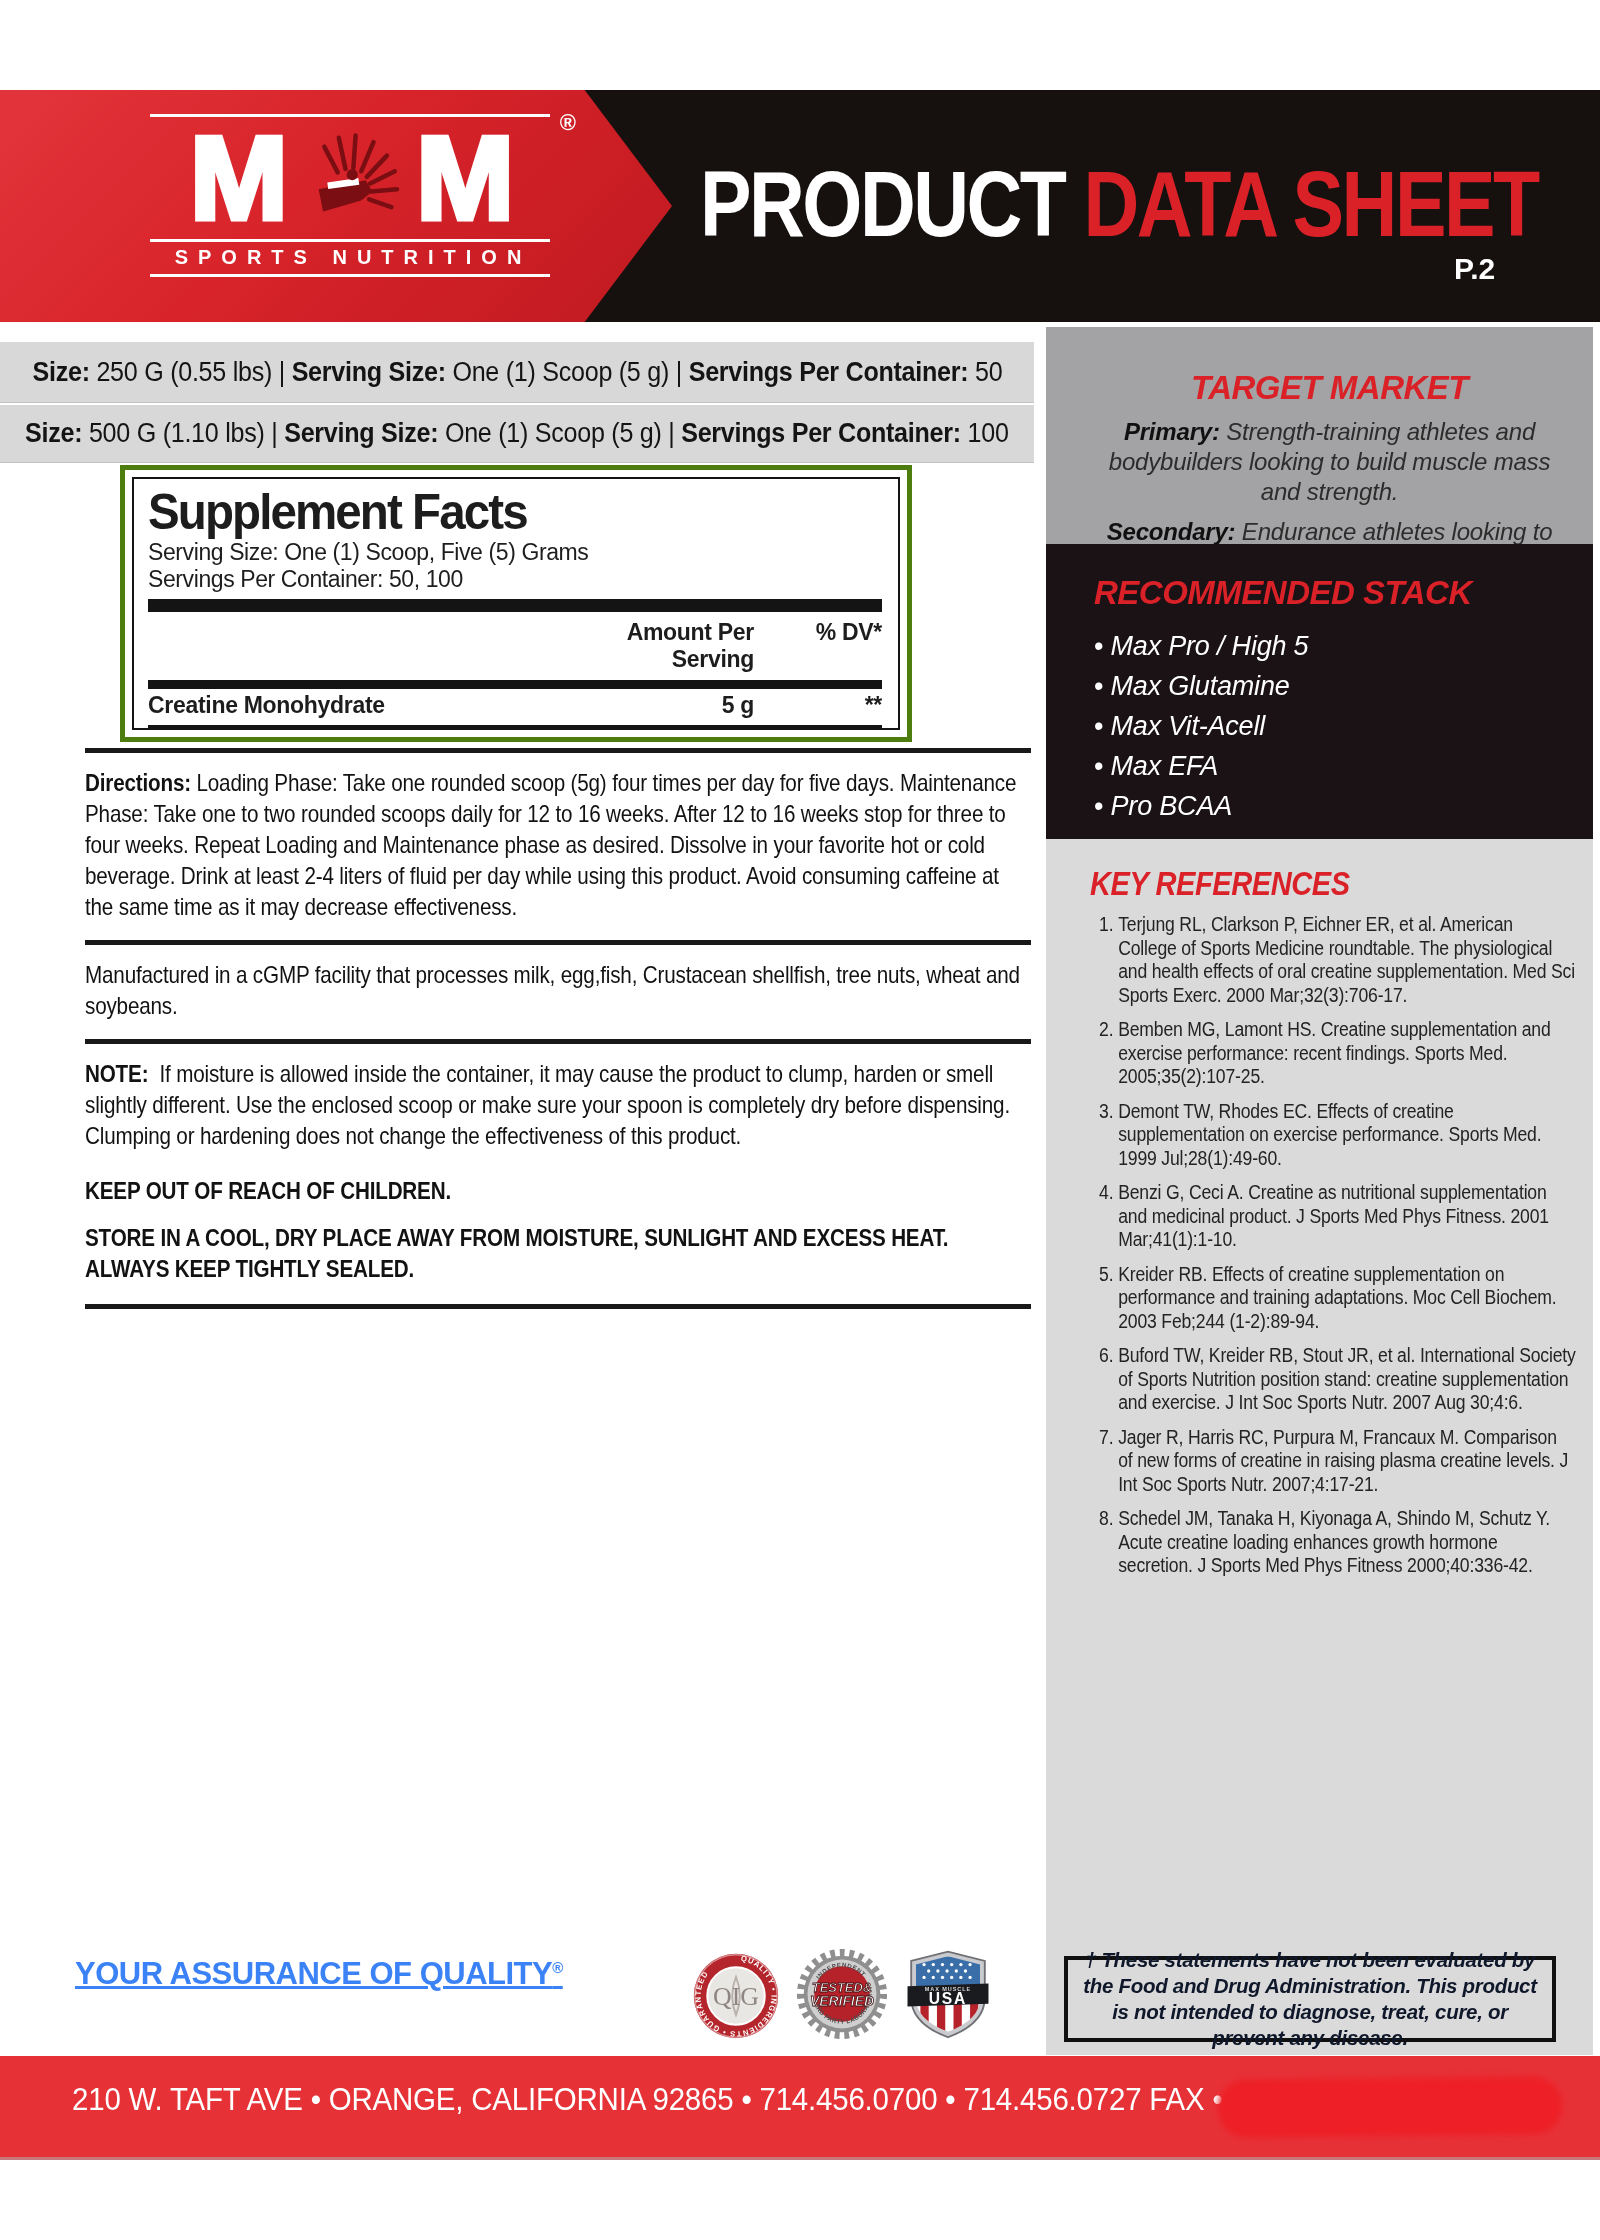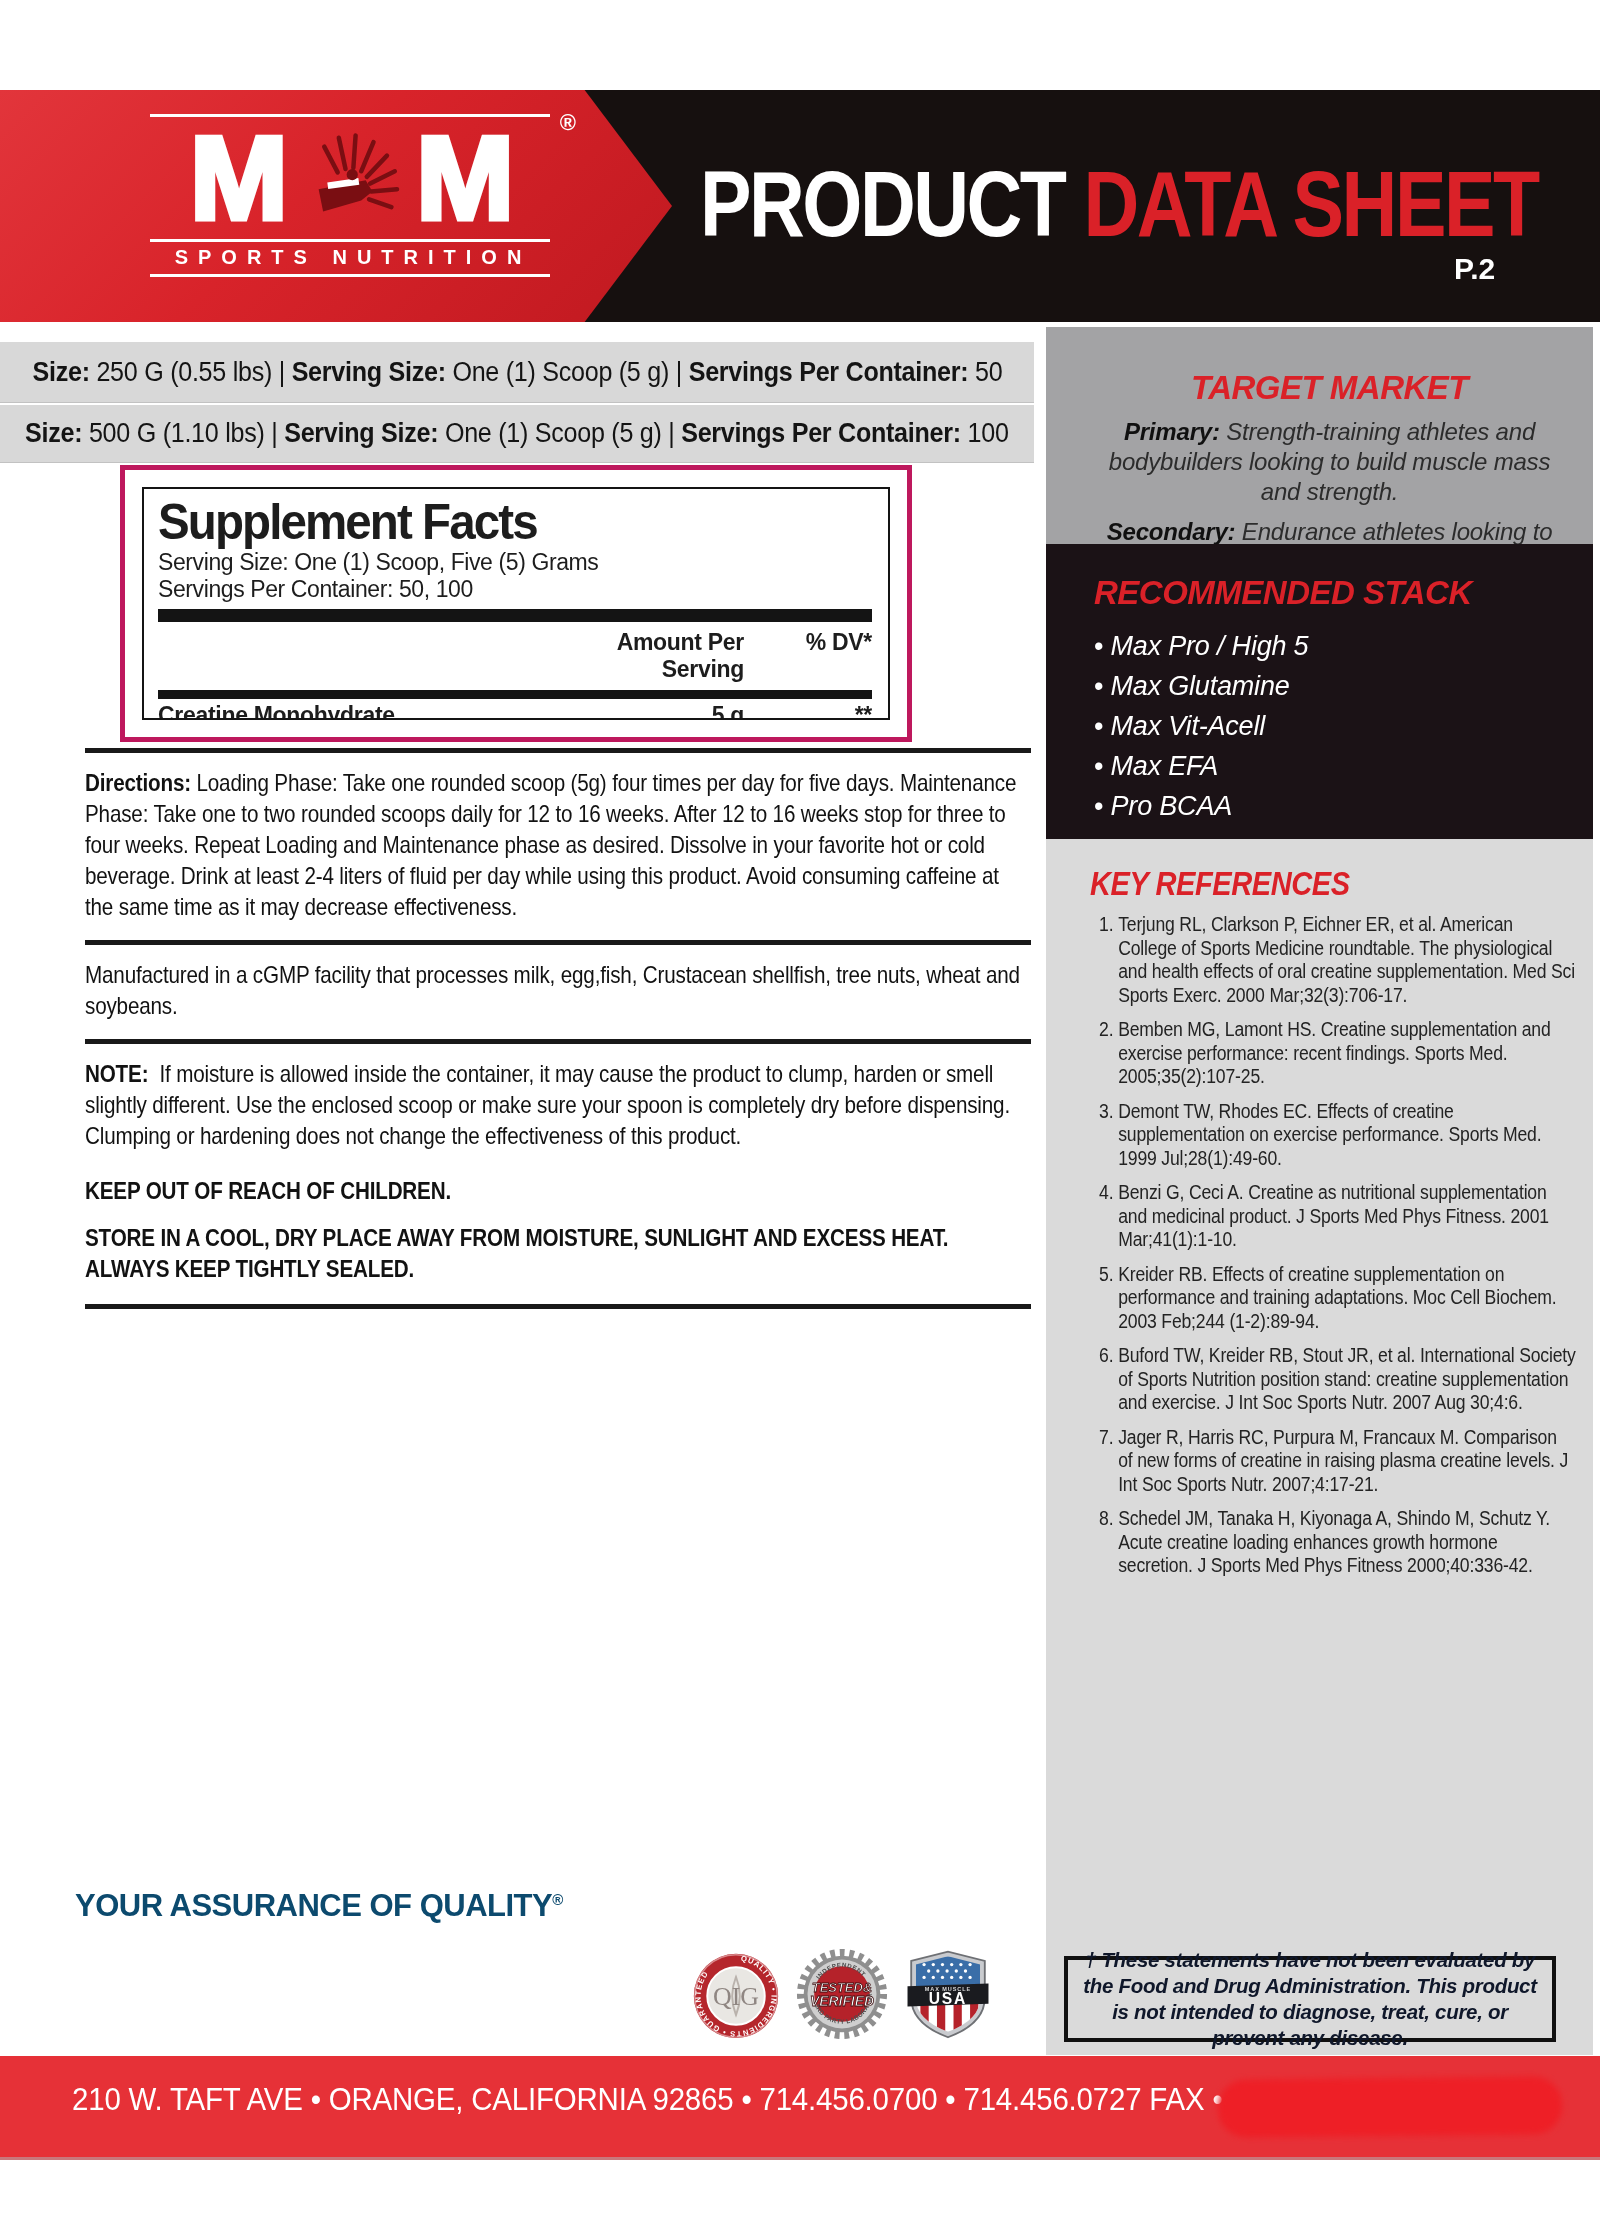--- a/index.html
+++ b/index.html
@@ -32,21 +32,21 @@
   .page-num{position:absolute;left:1454px;top:128px;color:#fff;font-weight:700;font-size:30px;margin-top:34px;}
 
   
   .size-bar{position:absolute;left:0;width:1034px;background:var(--bar_gray);display:flex;align-items:center;justify-content:center;border-bottom:1px solid #c2c2c2;}
   .size-bar.bar1{top:342px;height:61px;}
   .size-bar.bar2{top:405px;height:58px;}
   .size-bar-text{display:inline-block;transform:scaleX(.93);font-size:27px;color:#141414;letter-spacing:-.3px;white-space:nowrap;}
   .size-bar-text b{font-weight:700;}
 
   
-  .sf-box{position:absolute;left:120px;top:465px;width:792px;height:277px;border:5px solid #be185d;background:#fff;padding:17px;}
+  .sf-box{position:absolute;left:120px;top:465px;width:792px;height:277px;border:5px solid #4d7c0f;background:#fff;padding:7px;}
   .sf-inner{border:2px solid #141414;height:100%;padding:6px 16px 0 14px;overflow:hidden;}
   .sf-title{font-size:50px;font-weight:800;letter-spacing:-2px;color:#1d1d1d;transform:scaleX(.95);transform-origin:left;white-space:nowrap;line-height:54px;}
   .sf-line{font-size:23px;line-height:27px;color:#1d1d1d;letter-spacing:-.4px;}
   .sf-bar{background:#141414;}
   .sf-bar.thick{height:13px;margin:6px 0 4px;}
   .sf-bar.mid{height:9px;margin:4px 0 0;}
   .sf-bar.thick2{height:15px;margin:3px 0 5px;}
   .sf-row{display:flex;align-items:baseline;font-size:23px;letter-spacing:-.3px;color:#1d1d1d;padding:3px 0;}
   .sf-row .sf-name{flex:1;}
   .sf-row .sf-amt{width:210px;text-align:right;font-weight:700;}
@@ -77,21 +77,21 @@
   .refs-wrap{width:552px;transform:scaleX(.88);transform-origin:0 0;}
   .ref-list{margin:6px 0 0 0;padding-left:32px;}
   .ref-list li{font-size:20px;line-height:23.5px;color:#232323;margin-bottom:11px;letter-spacing:-.2px;}
   .disclaimer-box{position:absolute;left:1064px;top:1956px;width:492px;height:86px;border:4px solid #101010;
     display:flex;align-items:center;justify-content:center;padding:4px 14px;}
   .disclaimer-text{font-size:20.5px;line-height:26px;font-weight:700;font-style:italic;text-align:center;color:#0f172a;letter-spacing:-.3px;}
 
   
   .badges{position:absolute;left:690px;top:1946px;display:flex;gap:14px;align-items:center;}
   .badge{width:92px;height:96px;}
-  .assurance{position:absolute;left:75px;top:1888px;font-size:31px;font-weight:800;color:#0c4a6e;letter-spacing:-.5px;}
+  .assurance{position:absolute;left:75px;top:1956px;font-size:31px;font-weight:800;color:#3b82f6;letter-spacing:-.5px;text-decoration:underline;}
   .assurance sup{font-size:15px;}
 
   
   .footer-bar{position:absolute;left:0;top:2056px;width:1600px;height:104px;background:var(--footer_red);border-bottom:3px solid #c9787c;}
   .footer-text{position:absolute;left:72px;top:26px;color:#fff;font-size:31px;letter-spacing:-.2px;white-space:nowrap;display:inline-block;transform:scaleX(.95);transform-origin:left center;}
   .redact{position:absolute;left:1218px;top:22px;width:344px;height:58px;background:#ee1f26;border-radius:28px;filter:blur(3px);transform:rotate(-.6deg);}
 </style>
 </head>
 <body>
 

